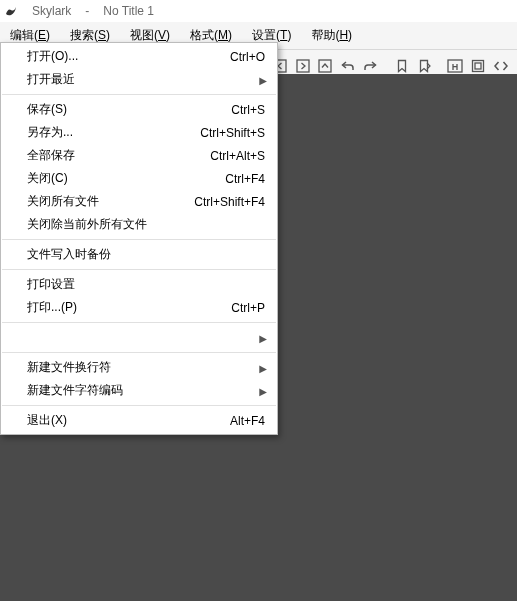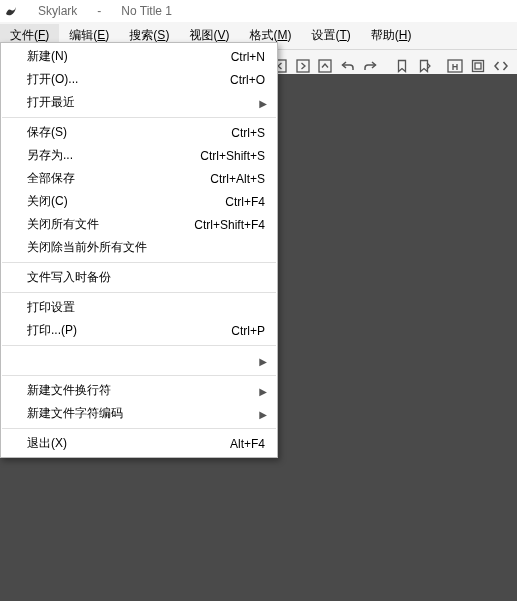--- a/index.html
+++ b/index.html
@@ -11,21 +11,21 @@
     height: 601px;
     overflow: hidden;
     position: relative;
   }
   .titlebar {
     height: 22px;
     background: #fff;
     display: flex;
     align-items: center;
     padding: 0 4px;
-    gap: 20px;
+    gap: 14px;
     color: #6a6a6a;
     font-size: 12px;
   }
   .titlebar svg { flex: 0 0 auto; }
   .menubar {
     background: #f5f5f5;
     border-bottom: 1px solid #d8d8d8;
     display: flex;
     padding: 2px 0;
   }
@@ -104,21 +104,20 @@
 <div class="titlebar">
   <svg width="14" height="14" viewBox="0 0 14 14">
     <path d="M2 10 Q4 4 7 6 Q10 8 12 3 Q11 9 7 11 Q4 12 2 10 Z" fill="#333"></path>
   </svg>
   <span>Skylark</span>
   <span> - </span>
   <span>No Title 1</span>
 </div>
 
 <div class="menubar" id="menubar">
-    <div class="menubar-item active"><span>文件</span>(<span class="mn">F</span>)</div>
     <div class="menubar-item"><span>编辑</span>(<span class="mn">E</span>)</div>
     <div class="menubar-item"><span>搜索</span>(<span class="mn">S</span>)</div>
     <div class="menubar-item"><span>视图</span>(<span class="mn">V</span>)</div>
     <div class="menubar-item"><span>格式</span>(<span class="mn">M</span>)</div>
     <div class="menubar-item"><span>设置</span>(<span class="mn">T</span>)</div>
     <div class="menubar-item"><span>帮助</span>(<span class="mn">H</span>)</div>
   </div>
 
 <div class="toolbar">
   <div class="toolbar-spacer"></div>
@@ -188,24 +187,20 @@
       <path d="M5.5 4 L2 8 L5.5 12"></path>
         <path d="M10.5 4 L14 8 L10.5 12"></path>
     </svg>
   </div>
 </div>
 
 <div class="content"></div>
 
 <div class="dropdown" id="file-menu">
     <div class="menurow">
-      <span class="label">新建(N)</span>
-      <span class="accel">Ctrl+N</span>
-    </div>
-    <div class="menurow">
       <span class="label">打开(O)...</span>
       <span class="accel">Ctrl+O</span>
     </div>
     <div class="menurow">
       <span class="label">打开最近</span>
       <span class="sub">▶</span>
     </div>
     <div class="sep"></div>
     <div class="menurow">
       <span class="label">保存(S)</span>

